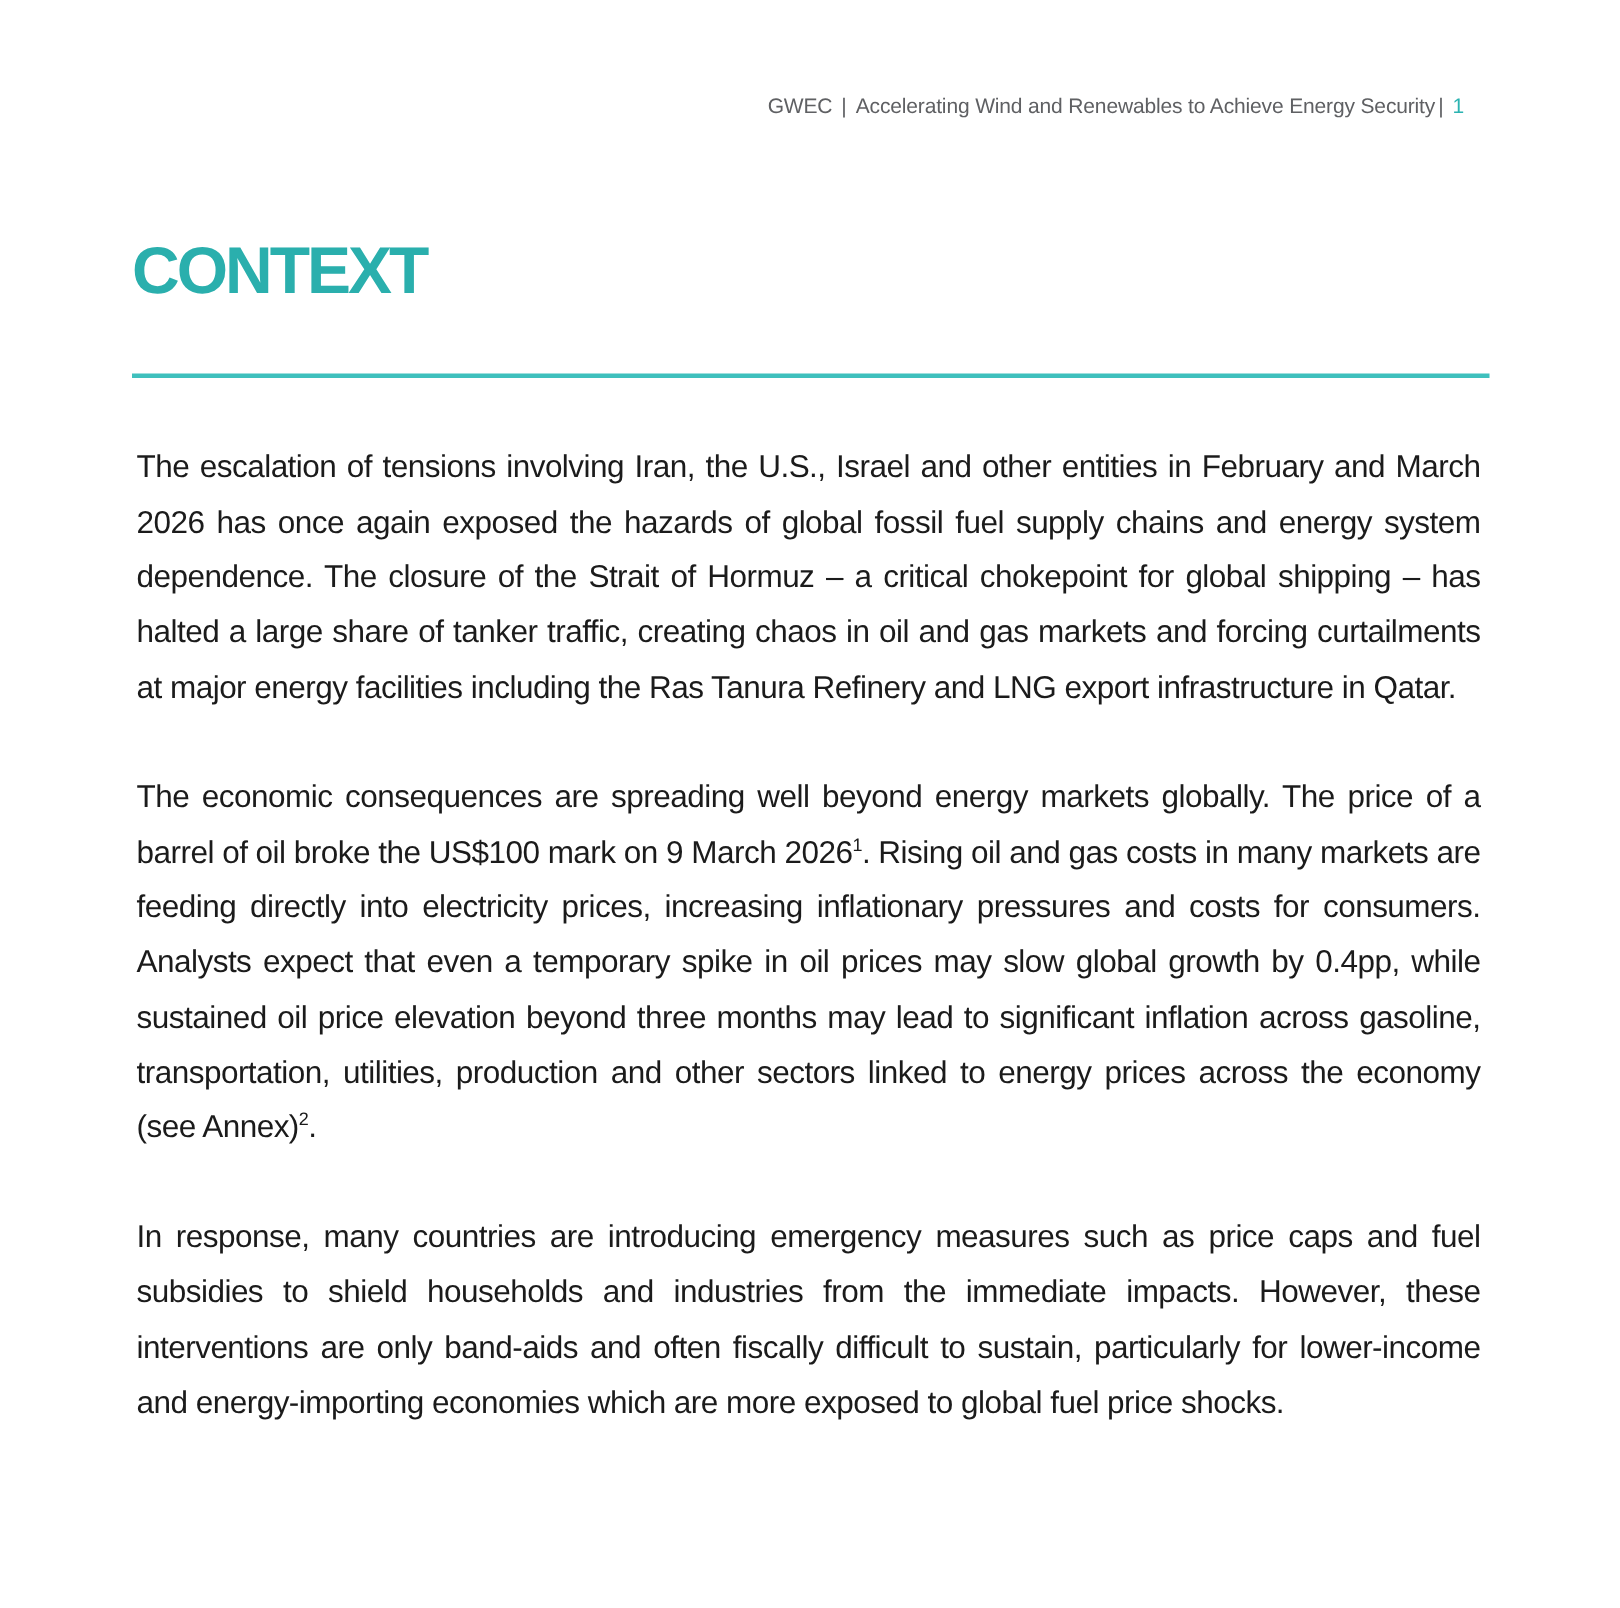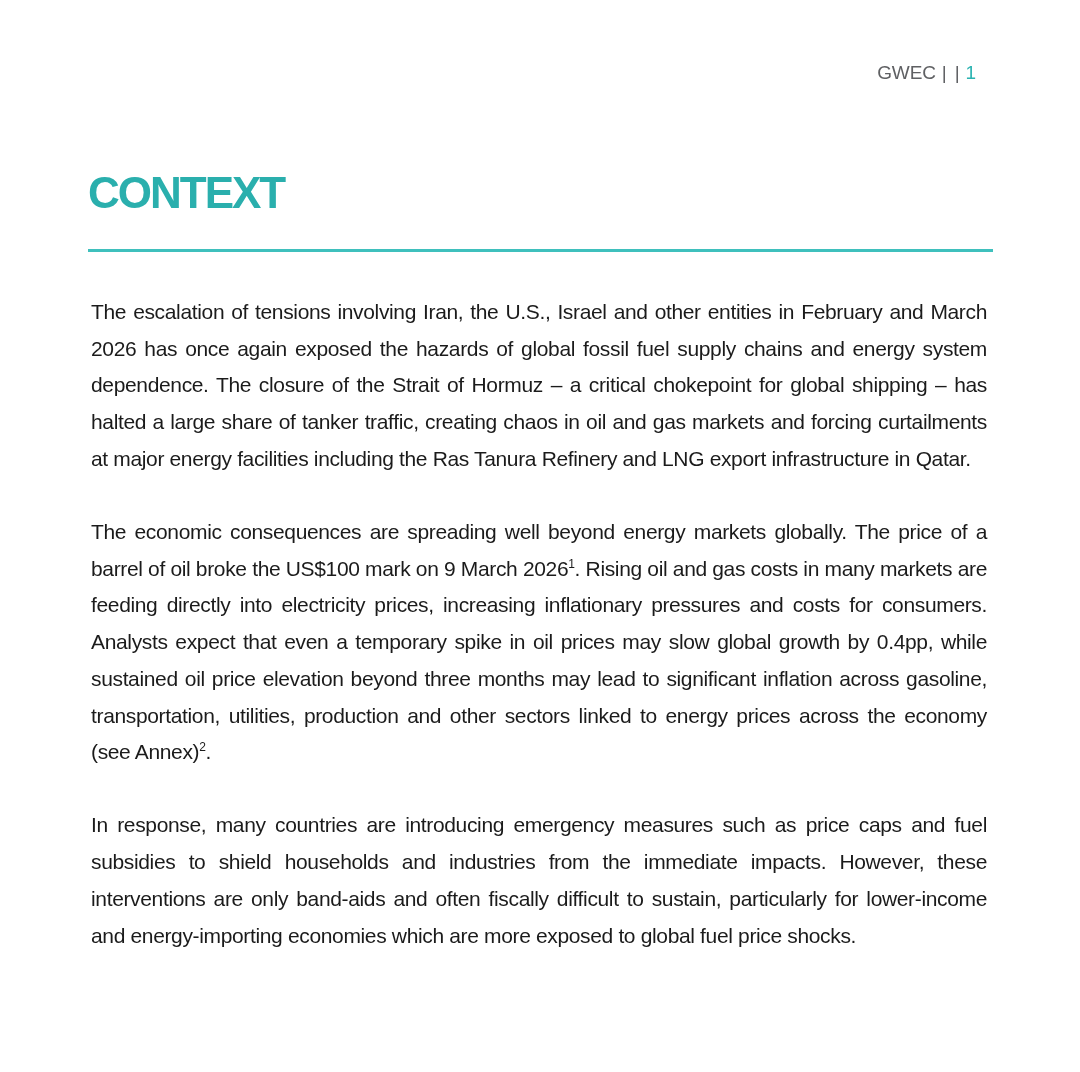--- a/index.html
+++ b/index.html
@@ -12,33 +12,33 @@
       height: 1072px;
       position: relative;
       overflow: hidden;
       font-family: "Liberation Sans", sans-serif;
       color: #1a1a1a;
     }
     .running-header {
       position: absolute;
       top: 62px;
       right: 104px;
-      font-size: 19px;
+      font-size: 14px;
       color: #5f6063;
       letter-spacing: -0.1px;
       white-space: nowrap;
       display: flex;
       align-items: baseline;
     }
     .running-header .sep { margin: 0 6px; color: #5f6063; }
     .running-header .sep-end { margin: 0 6px 0 2px; color: #5f6063; }
     .running-header .page-num { color: #2bb3b1; }
     .section-title {
       position: absolute;
-      top: 168px;
+      top: 156px;
       left: 88px;
       margin: 0;
       font-size: 44px;
       font-weight: bold;
       color: #2aafad;
       letter-spacing: -2px;
     }
     .title-rule {
       position: absolute;
       top: 249px;
@@ -68,20 +68,21 @@
       line-height: 0;
       vertical-align: super;
     }
   </style>
 </head>
 <body>
 
 <div class="running-header">
   <span>GWEC</span>
   <span class="sep">|</span>
+  <span>Accelerating Wind and Renewables to Achieve Energy Security</span>
   <span class="sep-end">|</span>
   <span class="page-num">1</span>
 </div>
 
 <h1 class="section-title">CONTEXT</h1>
 <hr class="title-rule">
 
 <div class="body-text">
   <p>The escalation of tensions involving Iran, the U.S., Israel and other entities in February and March 2026 has once again exposed the hazards of global fossil fuel supply chains and energy system dependence. The closure of the Strait of Hormuz – a critical chokepoint for global shipping – has halted a large share of tanker traffic, creating chaos in oil and gas markets and forcing curtailments at major energy facilities including the Ras Tanura Refinery and LNG export infrastructure in Qatar.</p>
   <p><span>The economic consequences are spreading well beyond energy markets globally. The price of a barrel of oil broke the US$100 mark on 9 March 2026</span><sup>1</sup><span>.  Rising oil and gas costs in many markets are feeding directly into electricity prices, increasing inflationary pressures and costs for consumers. Analysts expect that even a temporary spike in oil prices may slow global growth by 0.4pp, while sustained oil price elevation beyond three months may lead to significant inflation across gasoline, transportation, utilities, production and other sectors linked to energy prices across the economy (see Annex)</span><sup>2</sup><span>.</span></p>

